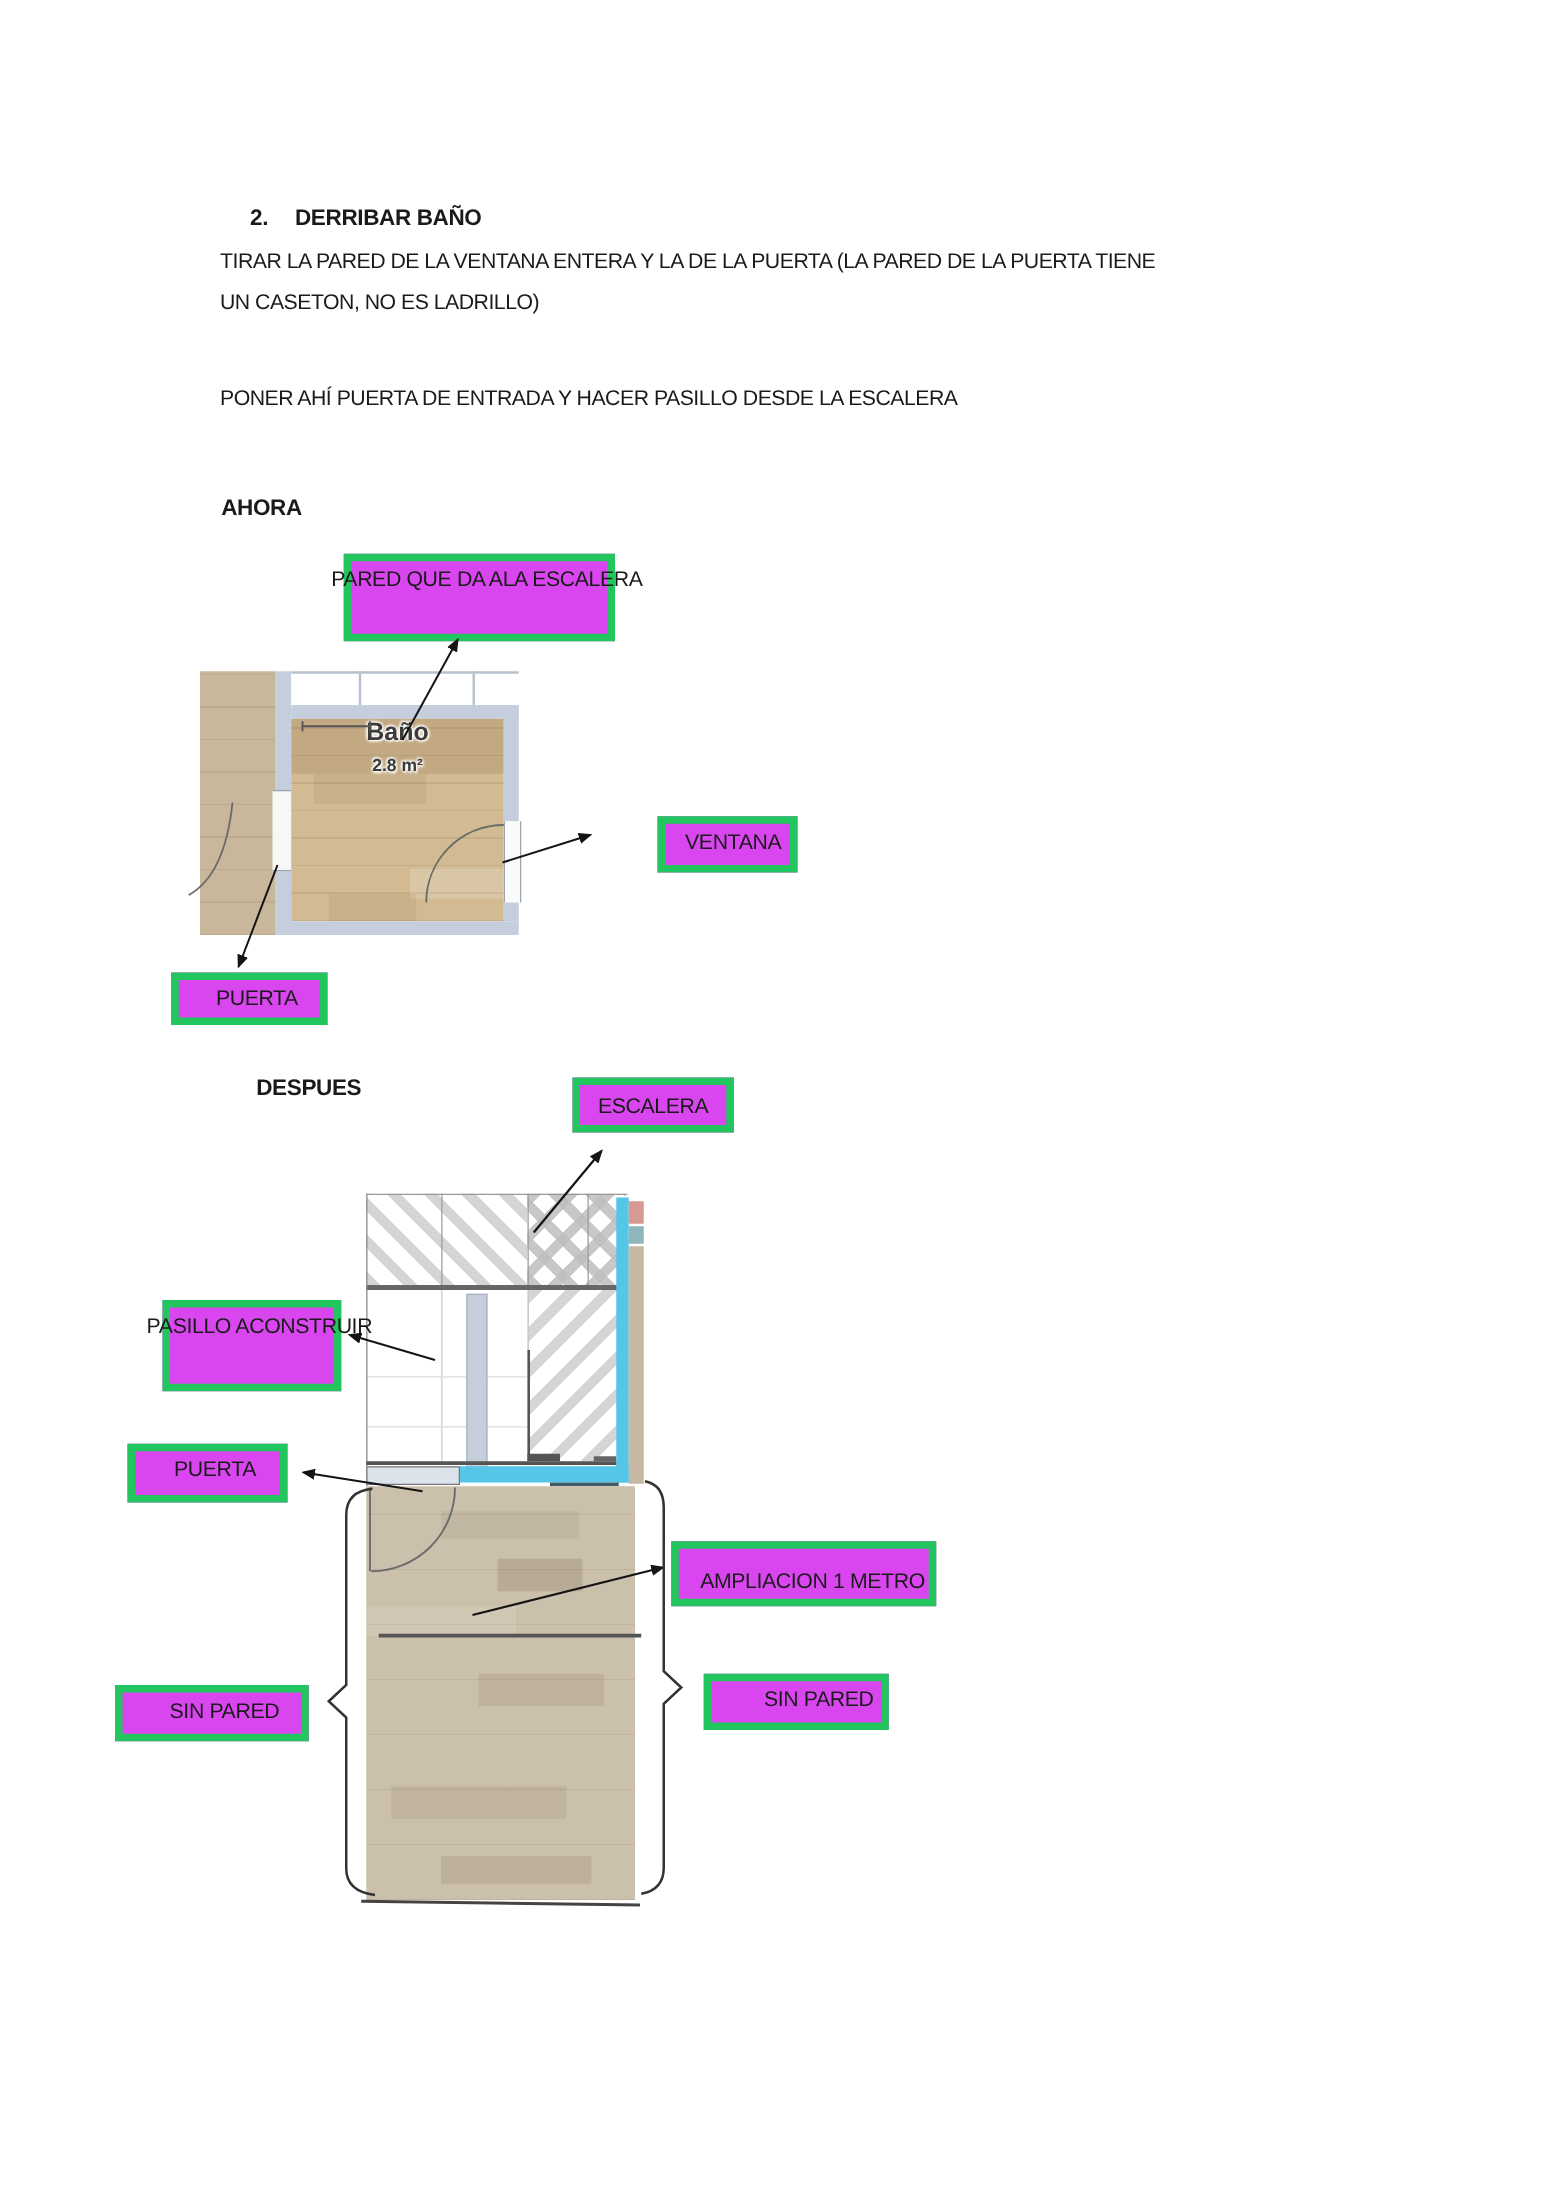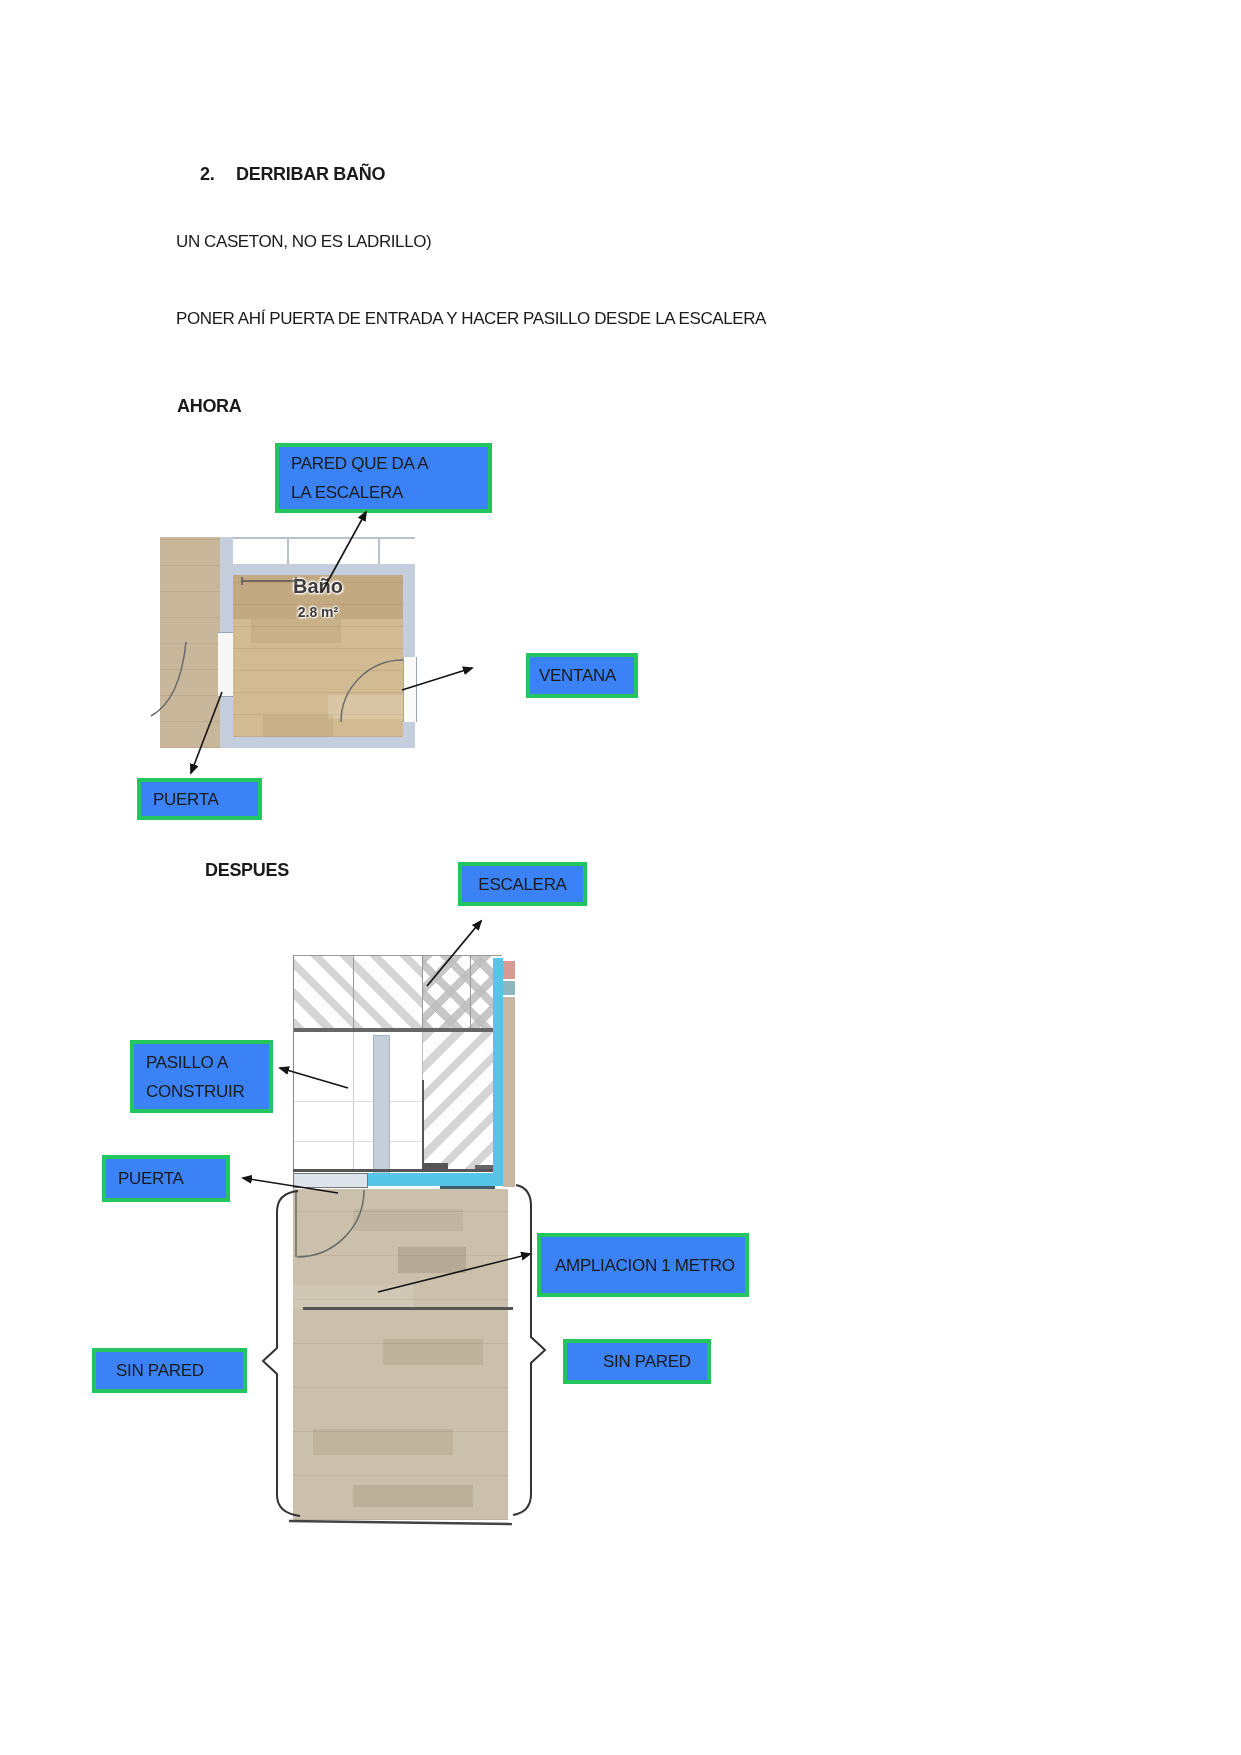--- a/index.html
+++ b/index.html
@@ -5,22 +5,22 @@
   html,body{margin:0;padding:0;background:#fff;}
   .page{position:relative;width:1241px;height:1755px;background:#ffffff;overflow:hidden;
         font-family:"Liberation Sans",sans-serif;color:#1a1a1a;}
   .abs{position:absolute;}
   
   .doc-heading{position:absolute;left:200px;top:164px;font-size:18px;font-weight:bold;letter-spacing:-0.3px;}
   .doc-heading .num{display:inline-block;width:36px;}
   .para-line{position:absolute;left:176px;font-size:17px;letter-spacing:-0.4px;white-space:nowrap;}
   .section-label{position:absolute;font-size:18px;font-weight:bold;letter-spacing:-0.3px;}
   
-  .box{position:absolute;border:4px solid #22c55e;background:#3b82f6;font-size:17px;letter-spacing:-0.3px;
-       display:flex;flex-direction:column;justify-content:center;box-sizing:border-box;}
+  .box{position:absolute;border:6px solid #22c55e;background:#d946ef;font-size:17px;letter-spacing:-0.3px;
+       display:flex;flex-direction:row;justify-content:center;box-sizing:border-box;}
   .box .line{line-height:29px;white-space:nowrap;}
   
   .plan{position:absolute;background:#fff;}
   .wall{background:var(--wall,#c5cedd);}
   .wood1{background:var(--wood-bathroom,#d2bb93);
     background-image:repeating-linear-gradient(0deg,rgba(120,90,60,0.14) 0 1px,transparent 1px 22px);}
   .woodroom{background:var(--wood-room,#c9b79b);
     background-image:repeating-linear-gradient(0deg,rgba(110,85,55,0.12) 0 1px,transparent 1px 26px);}
   .wood2{background:var(--wood-after,#cbc0ab);
     background-image:repeating-linear-gradient(0deg,rgba(90,70,50,0.10) 0 1px,transparent 1px 44px);}
@@ -37,20 +37,21 @@
 </style>
 </head>
 <body>
 
 <div class="page">
 
   <div class="doc-heading">
     <span class="num">2.</span><span>DERRIBAR BAÑO</span>
   </div>
 
+  <div class="para-line" style="top:199px;">TIRAR LA PARED DE LA VENTANA ENTERA Y LA DE LA PUERTA (LA PARED DE LA PUERTA TIENE</div>
   <div class="para-line" style="top:232px;">UN CASETON, NO ES LADRILLO)</div>
   <div class="para-line" style="top:309px;">PONER AHÍ PUERTA DE ENTRADA Y HACER PASILLO DESDE LA ESCALERA</div>
 
   <div class="section-label" style="left:177px;top:396px;">AHORA</div>
   <div class="section-label" style="left:205px;top:860px;">DESPUES</div>
 
   <div class="plan" style="left:160px;top:537px;width:255px;height:211px;">
 
     <div class="abs woodroom" style="left:0;top:0;width:60px;height:211px;"></div>
 
@@ -147,21 +148,21 @@
 
   <div class="box" style="left:130px;top:1040px;width:143px;height:73px;padding-left:12px;">
     <div class="line">PASILLO A</div>
     <div class="line">CONSTRUIR</div>
   </div>
 
   <div class="box" style="left:102px;top:1155px;width:128px;height:47px;padding-left:12px;">
     <div class="line">PUERTA</div>
   </div>
 
-  <div class="box" style="left:537px;top:1233px;width:212px;height:64px;padding-left:14px;">
+  <div class="box" style="left:537px;top:1233px;width:212px;height:52px;padding-left:14px;align-items:flex-end;">
     <div class="line">AMPLIACION 1 METRO</div>
   </div>
 
   <div class="box" style="left:92px;top:1348px;width:155px;height:45px;padding-left:20px;">
     <div class="line">SIN PARED</div>
   </div>
 
   <div class="box" style="left:563px;top:1339px;width:148px;height:45px;padding-left:36px;">
     <div class="line">SIN PARED</div>
   </div>

